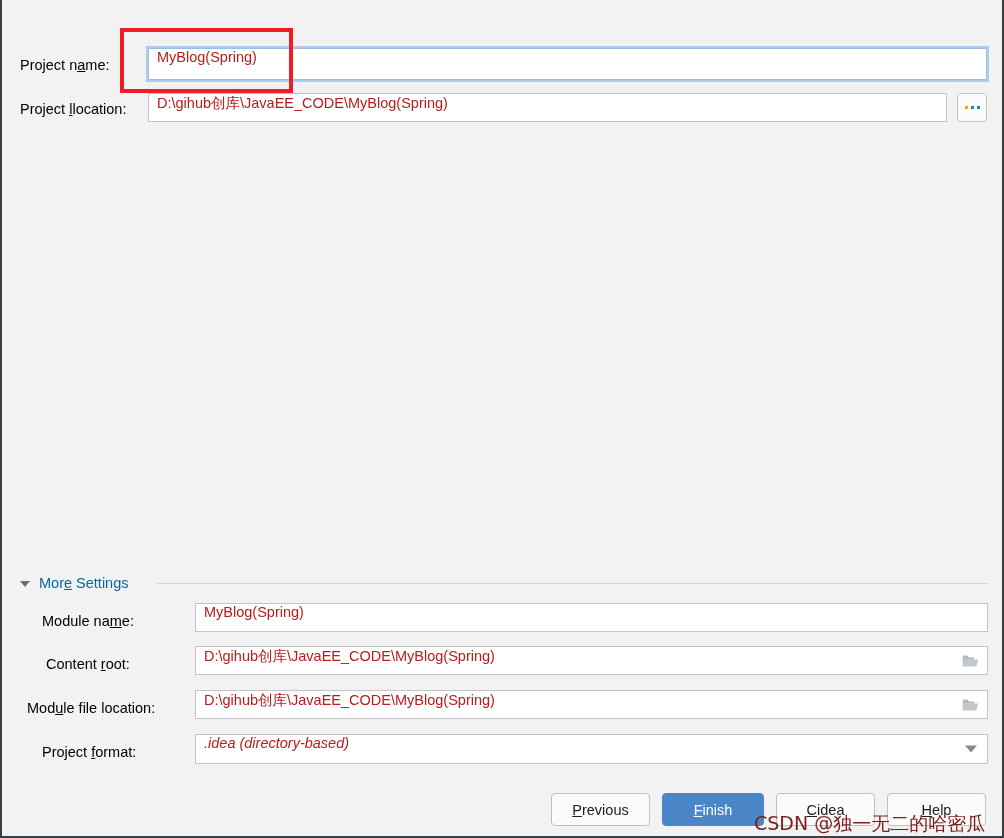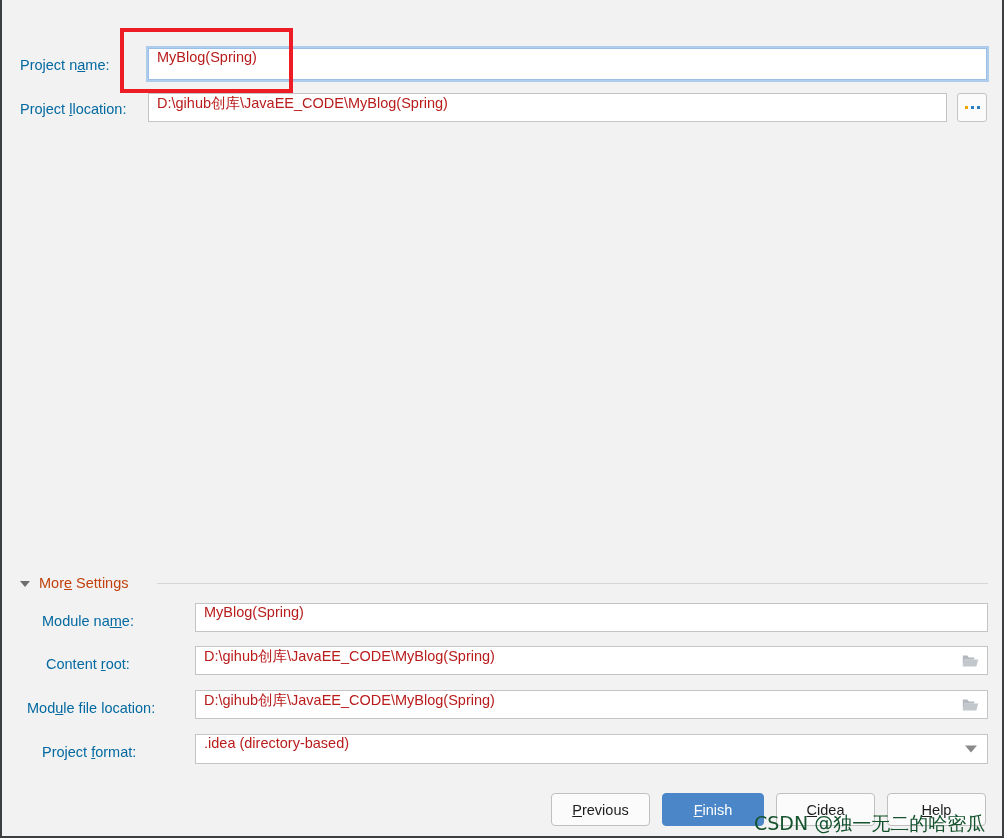--- a/index.html
+++ b/index.html
@@ -93,21 +93,21 @@
     align-items: center;
     justify-content: center;
     cursor: pointer;
   }
   .close-btn svg { display: block; }
 
   
   .field-label {
     position: absolute;
     font-size: 14.5px;
-    color: #0369a1;
+    color: #000000;
     line-height: 18px;
     white-space: nowrap;
   }
   .field-label u { text-decoration: underline; }
 
   .text-input {
     position: absolute;
     box-sizing: border-box;
     background: #ffffff;
     border: 1px solid #c4c4c4;
@@ -182,41 +182,41 @@
   }
   .more-settings-header .tri {
     width: 0; height: 0;
     border-left: 5.5px solid transparent;
     border-right: 5.5px solid transparent;
     border-top: 6px solid #6e6e6e;
     margin-top: 2px;
   }
   .more-settings-header .ms-text {
     font-size: 14.5px;
-    color: #c2410c;
+    color: #0369a1;
     white-space: nowrap;
   }
   .ms-divider {
     position: absolute;
     left: 155px;
     top: 583px;
     width: 831px;
     height: 1px;
     background: #d6d6d6;
   }
 
   #module-name-label        { left: 40px; top: 612px; }
   #content-root-label       { left: 44px; top: 655px; }
   #module-file-label        { left: 25px; top: 699px; }
   #project-format-label     { left: 40px; top: 743px; }
 
   #module-name-input   { left: 193px; top: 603px; width: 793px; height: 29px; }
   #content-root-input  { left: 193px; top: 646px; width: 793px; height: 29px; padding-right: 34px; }
   #module-file-input   { left: 193px; top: 690px; width: 793px; height: 29px; padding-right: 34px; }
-  #project-format-select { left: 193px; top: 734px; width: 793px; height: 30px; padding-right: 34px; }
+  #project-format-select { left: 193px; top: 734px; width: 793px; height: 30px; padding-right: 34px; font-style: italic; }
 
   .folder-icon {
     position: absolute;
     right: 8px;
     top: 50%;
     transform: translateY(-50%);
     width: 17px;
     height: 14px;
     pointer-events: auto;
     cursor: pointer;
@@ -261,21 +261,21 @@
   #btn-cancel   { left: 774px; top: 793px; width: 99px; }
   #btn-help     { left: 885px; top: 793px; width: 99px; }
 
   
   .watermark {
     position: absolute;
     left: 752px;
     top: 812px;
     font-size: 19px;
     line-height: 22px;
-    color: #14532d;
+    color: #7f1d1d;
     white-space: nowrap;
     pointer-events: none;
     font-family: "DejaVu Sans", "Liberation Sans", sans-serif;
   }
 </style>
 </head>
 <body>
 
 <div class="dialog">
 

